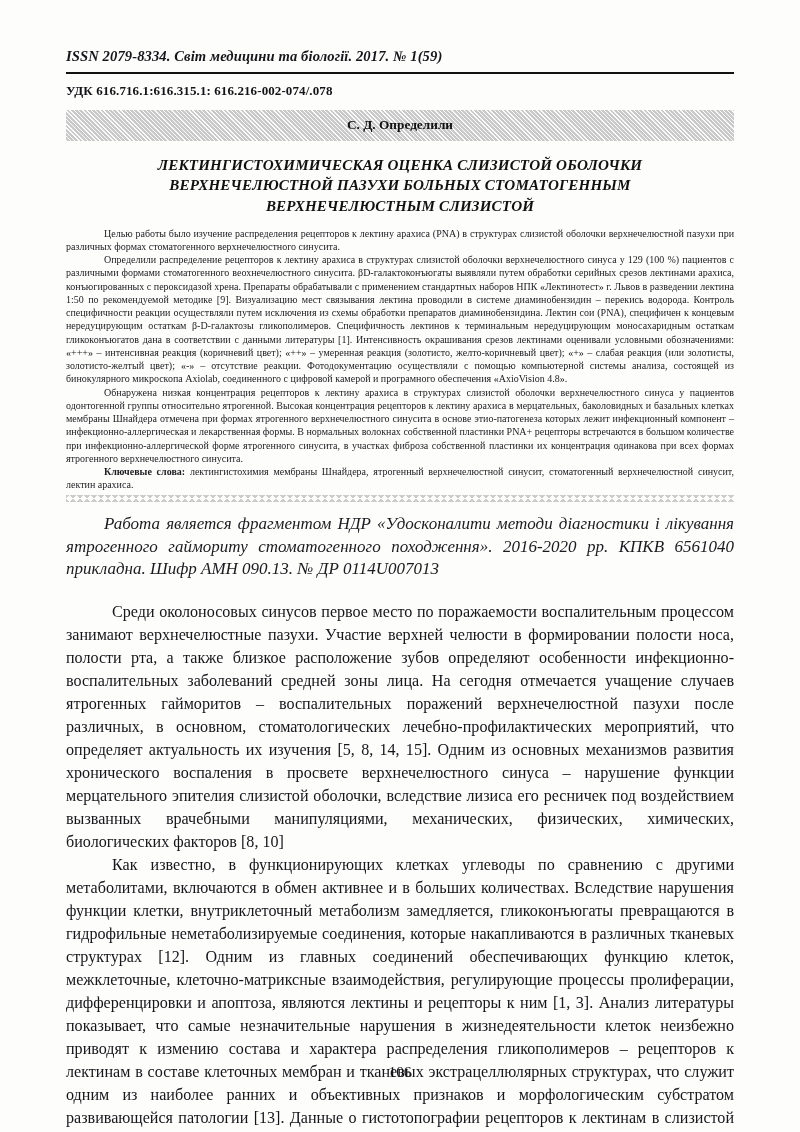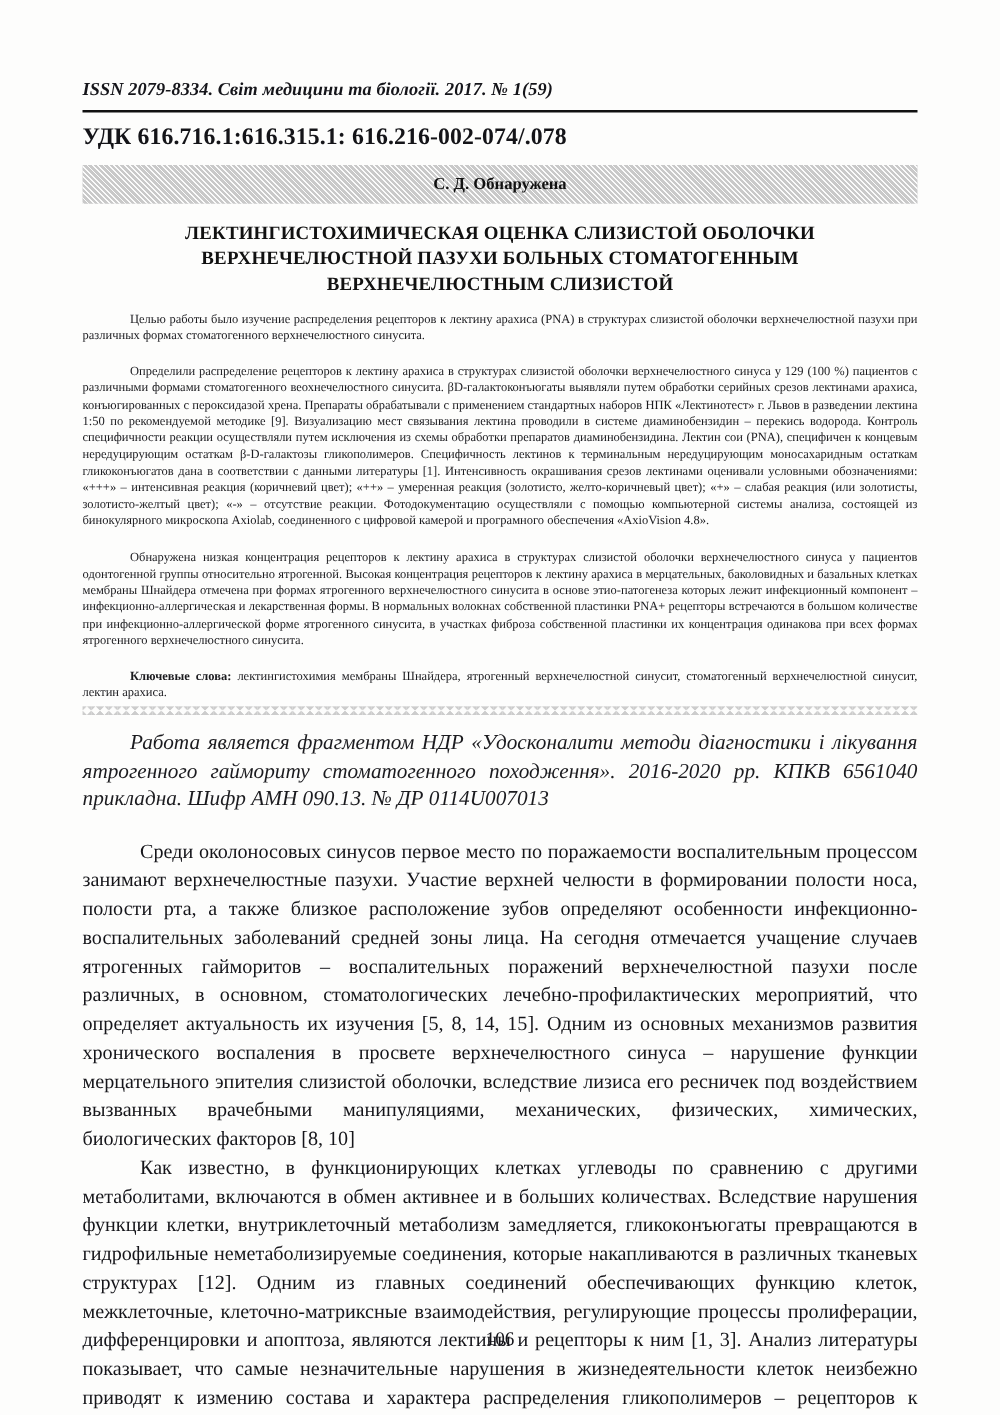--- a/index.html
+++ b/index.html
@@ -23,38 +23,38 @@
   }
   .sheet {
     position: absolute;
     left: 66px;
     top: 0;
     width: 668px;
   }
 
   
   .running-head {
-    margin-top: 64px;
+    margin-top: 48px;
     font-style: italic;
     font-weight: 700;
     font-size: 14.6px;
     letter-spacing: .1px;
     line-height: 1.2;
     color: #15151a;
   }
   .rule-thick {
     margin-top: 6px;
     border-bottom: 2.6px solid #111;
   }
 
   
   .udc {
     margin-top: 9px;
     font-weight: 700;
-    font-size: 19px;
+    font-size: 13px;
     letter-spacing: .1px;
     color: #141418;
   }
 
   
   .author-band {
     margin-top: 11px;
     padding: 6px 0 7px;
     text-align: center;
     font-weight: 700;
@@ -74,36 +74,36 @@
   
   .article-title {
     margin-top: 14px;
     text-align: center;
     font-weight: 700;
     font-size: 15.1px;
     line-height: 1.33;
     letter-spacing: .15px;
     color: #111;
   }
-  .article-title .line { display: block; }
+  .article-title .line { display: block; font-style: italic; }
 
   
   .abstract {
     margin-top: 11px;
     font-size: 10px;
     line-height: 1.325;
     text-align: justify;
     text-justify: inter-word;
     color: #1b1b1f;
   }
   .abstract p {
     margin: 0;
     text-indent: 38px;
   }
-  .abstract p + p { margin-top: 16px; }
+  .abstract p + p { margin-top: 0; }
   .kw-label { font-weight: 700; }
 
   
   .zigzag {
     margin-top: 3px;
     height: 7px;
     width: 100%;
     background-repeat: repeat-x;
     background-size: 7px 7px;
     background-image:
@@ -155,21 +155,21 @@
 
 <div class="page">
   <div class="sheet">
 
     <div class="running-head">ISSN 2079-8334. Світ медицини та біології. 2017. № 1(59)</div>
     <div class="rule-thick"></div>
 
     <div class="udc">УДК 616.716.1:616.315.1: 616.216-002-074/.078</div>
 
     <div class="author-band">
-      <span class="line">С. Д. Обнаружена</span>
+      <span class="line">С. Д. Определили</span>
     </div>
 
     <h1 class="article-title">
       <span class="line">ЛЕКТИНГИСТОХИМИЧЕСКАЯ ОЦЕНКА СЛИЗИСТОЙ ОБОЛОЧКИ</span>
       <span class="line">ВЕРХНЕЧЕЛЮСТНОЙ ПАЗУХИ БОЛЬНЫХ СТОМАТОГЕННЫМ</span>
       <span class="line">ВЕРХНЕЧЕЛЮСТНЫМ СЛИЗИСТОЙ</span>
     </h1>
 
     <div class="abstract">
       <p>Целью работы было изучение распределения рецепторов к лектину арахиса (PNA) в структурах слизистой оболочки верхнечелюстной пазухи при различных формах стоматогенного верхнечелюстного синусита.</p>

